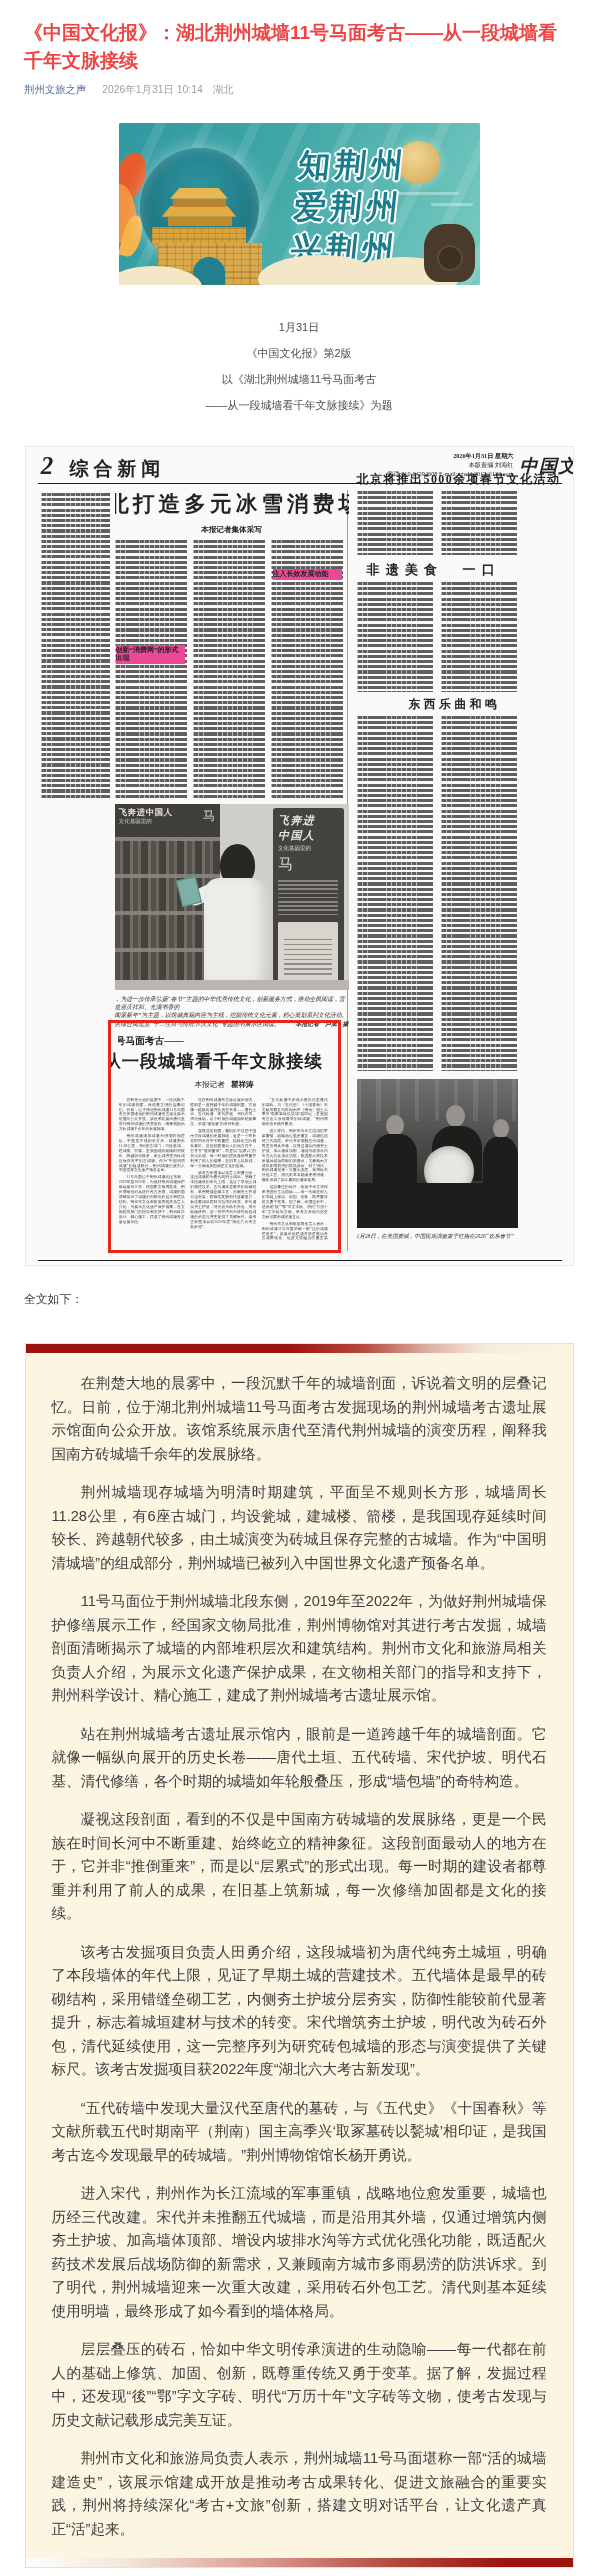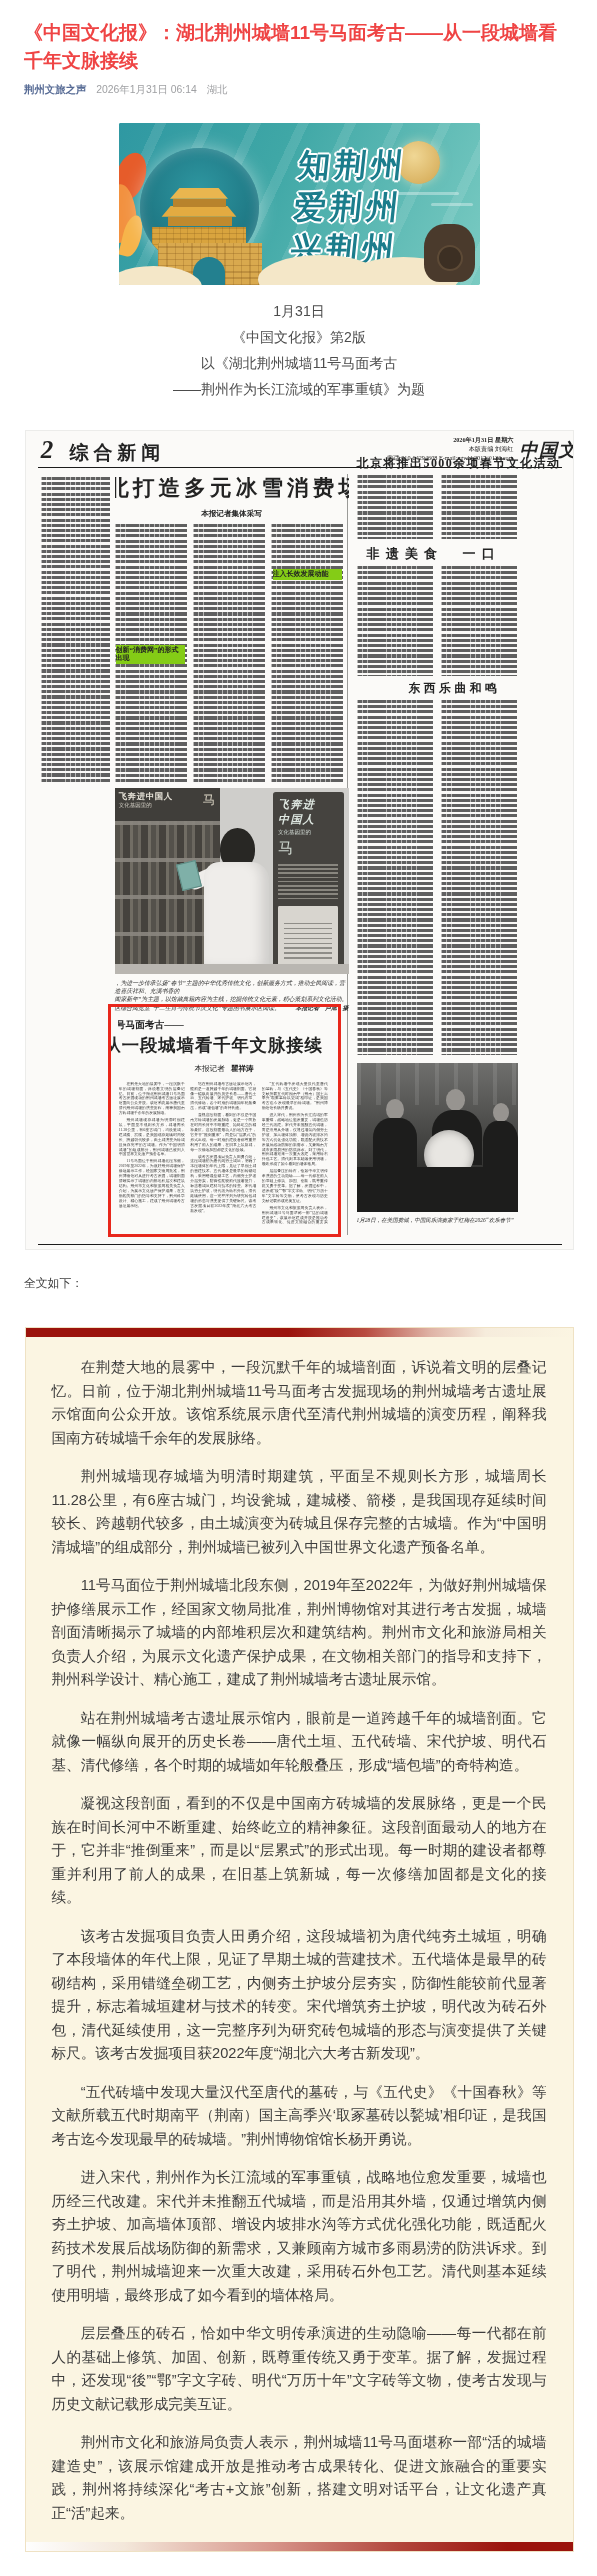--- a/index.html
+++ b/index.html
@@ -1,21 +1,21 @@
 <!DOCTYPE html>
 <html style="font-size:11px"><head>
 <meta charset="utf-8">
 <style>
   html,body{margin:0;padding:0;background:#fff;}
   .page{width:598px;margin:0 auto;background:#fff;font-family:"Liberation Sans",sans-serif;overflow:hidden;}
 
   
   .art-title{margin:19.4px 24px 0 24px;font-size:19px;line-height:28px;font-weight:700;color:#ef4444;}
   .meta-row{margin:7px 24px 0 24px;font-size:10.4px;line-height:15.3px;}
-  .meta-row .account{color:#576b95;margin-right:7px;font-weight:bold;}
+  .meta-row .account{color:#576b95;margin-right:13px;}
   .meta-row .gray{color:#9fa0a3;margin-right:7px;}
 
   
   .banner{position:relative;width:361px;height:162px;margin:25px auto 0 auto;overflow:hidden;border-radius:1.4px;
     background:linear-gradient(115deg,#2f98a2 0%,#3fa7a6 40%,#7acbc2 100%);}
   .banner .streaks{position:absolute;inset:0;background:repeating-linear-gradient(115deg,rgba(255,255,255,0) 0 33px,rgba(255,255,255,.10) 33px 43px);}
   .banner .globe{position:absolute;left:21px;top:25px;width:119px;height:119px;border-radius:50%;
     background:radial-gradient(circle at 50% 35%,#2e96a0 0%,#1b717e 75%);box-shadow:0 0 19.4px rgba(255,255,255,.45),inset 0 0 12.5px rgba(255,255,255,.25);overflow:hidden;}
   .pav-roof1{position:absolute;left:25px;top:40px;width:69px;height:11px;background:#e9b64f;clip-path:polygon(8% 100%,92% 100%,78% 0,22% 0);}
   .pav-roof2{position:absolute;left:18px;top:58px;width:83px;height:11px;background:#e3ab41;clip-path:polygon(5% 100%,95% 100%,84% 0,16% 0);}
@@ -35,39 +35,39 @@
   .banner .slogans div{font-family:"DejaVu Sans",sans-serif;font-weight:900;font-size:32px;line-height:42px;letter-spacing:4.2px;color:#1b7d8c;
     text-shadow:-1.4px -1.4px 0 #fff,1.4px -1.4px 0 #fff,-1.4px 1.4px 0 #fff,1.4px 1.4px 0 #fff,0 2.1px 0 #fff,0 -2.1px 0 #fff,2.1px 0 0 #fff,-2.1px 0 0 #fff;}
   .banner .wall{position:absolute;left:39px;bottom:0;width:104px;height:42px;background:#d9a94e;
     background-image:repeating-linear-gradient(0deg,rgba(130,85,25,.3) 0 1.4px,transparent 1.4px 6.2px),repeating-linear-gradient(90deg,rgba(130,85,25,.25) 0 1.4px,transparent 1.4px 8.3px);}
   .banner .gate{position:absolute;left:35px;bottom:0;width:32px;height:28px;background:#23808f;border-radius:16px 16px 0 0;}
   .banner .cloud{position:absolute;background:#f4e7c8;border-radius:50%;}
   .banner .bronze{position:absolute;right:4.2px;bottom:2.8px;width:51px;height:58px;background:#4a3a2c;border-radius:40% 40% 30% 30%;}
   .banner .bronze::after{content:"";position:absolute;left:12.5px;top:21px;width:26px;height:26px;border-radius:50%;background:#3c2f23;border:2.8px solid #5d4a36;box-sizing:border-box;}
 
   
-  .intro{margin-top:13px;text-align:center;font-size:14px;line-height:26px;color:#4c4c4c;}
+  .intro{margin-top:29px;text-align:center;font-size:11px;line-height:26px;color:#4c4c4c;}
 
   
   .newspaper{position:relative;width:549px;height:820px;margin:28px auto 0 auto;background:#fbfaf8;border:0.7px solid #ececea;box-sizing:border-box;overflow:hidden;font-family:"Liberation Serif",serif;color:#232323;}
   .np-pageno{position:absolute;left:15.3px;top:5.5px;font-size:25px;font-weight:700;font-style:italic;}
   .np-section{position:absolute;left:44px;top:9.7px;font-size:19px;font-weight:700;letter-spacing:4.9px;}
   .np-dates{position:absolute;left:291px;top:4.2px;width:197px;text-align:right;font-size:6.2px;line-height:9px;color:#222;}
   .np-dates .b{font-weight:700;}
   .np-masthead{position:absolute;left:494px;top:7px;font-size:18px;font-weight:700;font-style:italic;white-space:nowrap;letter-spacing:1.4px;}
   .np-rule{position:absolute;left:12.5px;top:36px;width:524px;height:1.4px;background:#1c1c1c;}
   .np-vdiv{position:absolute;left:321px;top:43px;width:0.7px;height:761px;background:#9a9a97;}
   .np-brule{position:absolute;left:12.5px;top:813px;width:524px;height:1.4px;background:#1c1c1c;}
   .ptxt{position:absolute;opacity:.82;background:
       repeating-linear-gradient(90deg,rgba(251,250,248,.55) 0 0.7px,transparent 0.7px 4.9px),
       repeating-linear-gradient(180deg,#3f3f3f 0 3.1px,transparent 3.1px 5.2px);}
   .np-hl-wrap{position:absolute;left:89px;top:42px;width:234px;height:32px;overflow:hidden;}
   .np-hl-wrap span{display:inline-block;white-space:nowrap;margin-left:-33px;font-size:21.5px;font-weight:700;letter-spacing:4.2px;}
   .np-sub{position:absolute;left:89px;top:78px;width:234px;text-align:center;font-size:7.6px;font-weight:700;}
-  .np-subhead{position:absolute;width:69px;font-size:7px;font-weight:700;background:#84cc16;padding:1.4px 0;line-height:8.3px;margin-top:16px;}
+  .np-subhead{position:absolute;width:69px;font-size:7px;font-weight:700;background:#ec4899;padding:1.4px 0;line-height:8.3px;}
   .np-r-hl1{position:absolute;left:331px;top:24px;font-size:12px;font-weight:700;letter-spacing:1.4px;white-space:nowrap;}
   .np-r-hl2{position:absolute;left:341px;top:114px;font-size:13px;font-weight:700;letter-spacing:6.2px;white-space:nowrap;}
   .np-r-hl3{position:absolute;left:383px;top:250px;font-size:11.8px;font-weight:700;letter-spacing:3.5px;white-space:nowrap;}
 
   
   .np-photo{position:absolute;left:89px;top:357px;width:234px;height:186px;background:#cfcecb;overflow:hidden;}
   .shelf{position:absolute;left:0;top:33px;width:105px;height:153px;background:
       repeating-linear-gradient(180deg,rgba(138,134,127,.9) 0 4.2px,transparent 4.2px 37px),
       repeating-linear-gradient(90deg,#54514b 0 4.9px,#6b675f 4.9px 8.3px,#45423d 8.3px 14.6px,#716d64 14.6px 18px);}
   .photo-banner{position:absolute;left:0;top:0;width:105px;height:33px;background:#403e3a;color:#e9e5da;padding:3.5px 4.2px;box-sizing:border-box;}
@@ -122,21 +122,21 @@
 </style>
 </head>
 <body>
 
 <div class="page">
 
   <h1 class="art-title">《中国文化报》：湖北荆州城墙11号马面考古——从一段城墙看千年文脉接续</h1>
 
   <div class="meta-row">
     <span class="account">荆州文旅之声</span>
-    <span class="gray">2026年1月31日 06:14</span>
+    <span class="gray">2026年1月31日 10:14</span>
     <span class="gray">湖北</span>
   </div>
 
   <div class="banner">
     <div class="streaks"></div>
     <div class="phoenix">
         <i class="ph1"></i>
         <i class="ph2"></i>
         <i class="ph3"></i>
       </div>
@@ -161,21 +161,21 @@
     <div class="cloud" style="left:139px;bottom:-19.4px;width:125px;height:49px;"></div>
     <div class="cloud" style="left:229px;bottom:-14px;width:111px;height:42px;"></div>
     <div class="cloud" style="left:-14px;bottom:-23.6px;width:97px;height:42px;"></div>
     <div class="bronze"></div>
   </div>
 
   <div class="intro">
     <div>1月31日</div>
     <div>《中国文化报》第2版</div>
     <div>以《湖北荆州城墙11号马面考古</div>
-    <div>——荆州作为长江流域的军事重镇》为题</div>
+    <div>——从一段城墙看千年文脉接续》为题</div>
   </div>
 
   <div class="newspaper">
     <div class="np-pageno">2</div>
     <div class="np-section">综合新闻</div>
     <div class="np-dates">
       <div class="b">2026年1月31日 星期六</div>
       <div>本版责编 刘海红</div>
       <div>电话:010-64294608  E-mail:zgwhb2017@126.com</div>
     </div>

